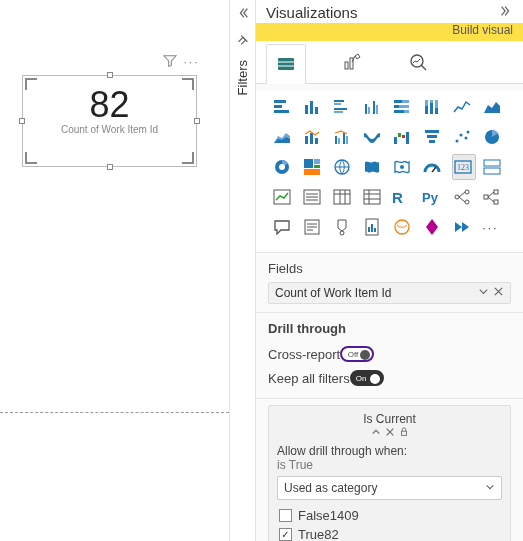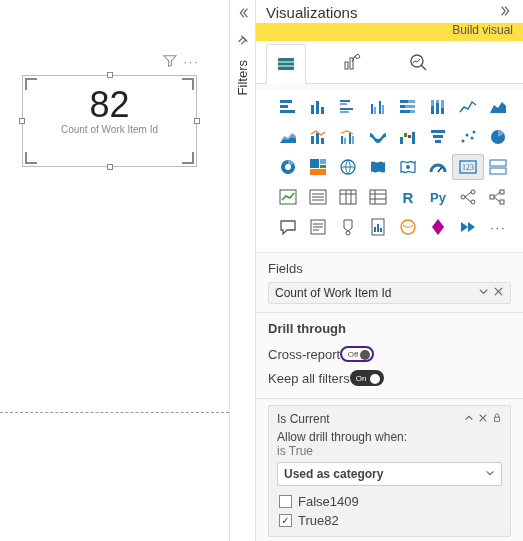--- a/index.html
+++ b/index.html
@@ -141,22 +141,22 @@
   }
   .viz-grid {
     display: grid;
     grid-template-columns: repeat(8, 28px);
     grid-auto-rows: 28px;
     gap: 2px 2px;
     padding: 4px 10px 10px 16px;
     background: #fff;
   }
   .viz-item {
-    width: 32px; height: 26px;
-    display: flex; align-items: center; justify-content: center;
+    width: 24px; height: 26px;
+    display: flex; align-items: center; 
     border-radius: 2px;
   }
   .viz-item.selected {
     background: #eaeaea;
     border: 1px solid #c5c5c5;
   }
   .vi-svg { width: 20px; height: 20px; }
   .section {
     border-top: 1px solid #e6e6e6;
     padding: 8px 12px;
@@ -212,36 +212,35 @@
   .toggle.on .txt { left: 4px; color: #fff; }
   .filter-card {
     background: #f2f2f2;
     border: 1px solid #ddd;
     border-radius: 2px;
     padding: 6px 8px;
     font-size: 12px;
     color: #444;
   }
   .filter-card .hdr {
-    display: flex; justify-content: space-between; align-items: center;
+    display: flex; justify-content: space-between; align-items: center; flex-direction: column;
   }
   .filter-card .hdr .icons { display: flex; gap: 4px; color: #666; }
   .select {
     width: 100%;
     height: 24px;
     border: 1px solid #ccc;
     background: #fff;
     border-radius: 2px;
     display: flex;
     justify-content: space-between;
     align-items: center;
     padding: 0 6px;
     margin: 4px 0 6px 0;
     font-size: 12px;
-    font-weight: bold;
   }
   .cb-row {
     display: flex; align-items: center;
     padding: 2px 2px;
     font-size: 13px;
   }
   .cb-row .l { display: flex; align-items: center; gap: 6px; }
   .cb {
     width: 13px; height: 13px; border: 1px solid #888; background: #fff;
     display: inline-flex; align-items: center; justify-content: center;

